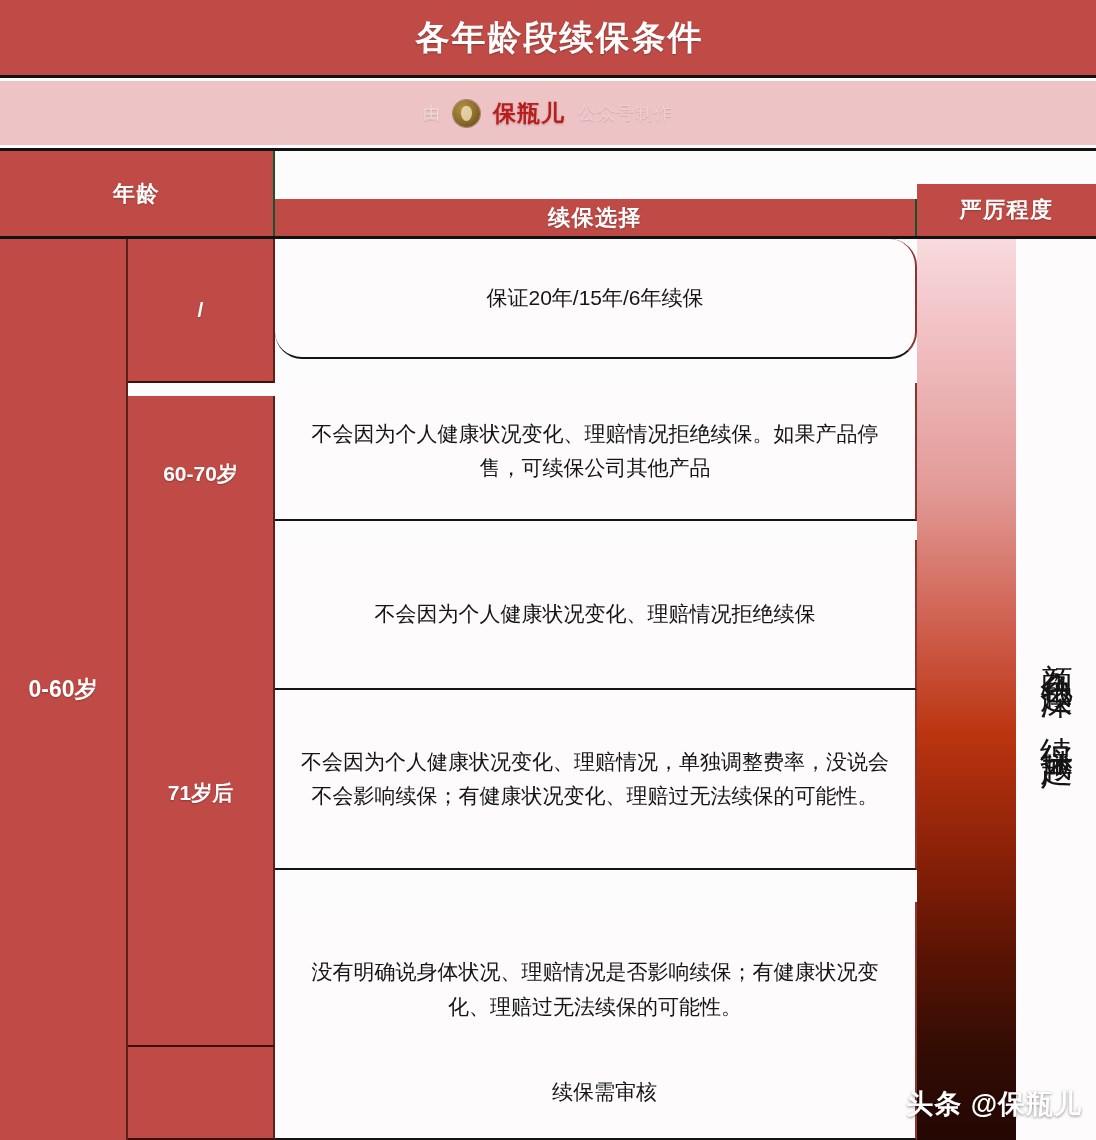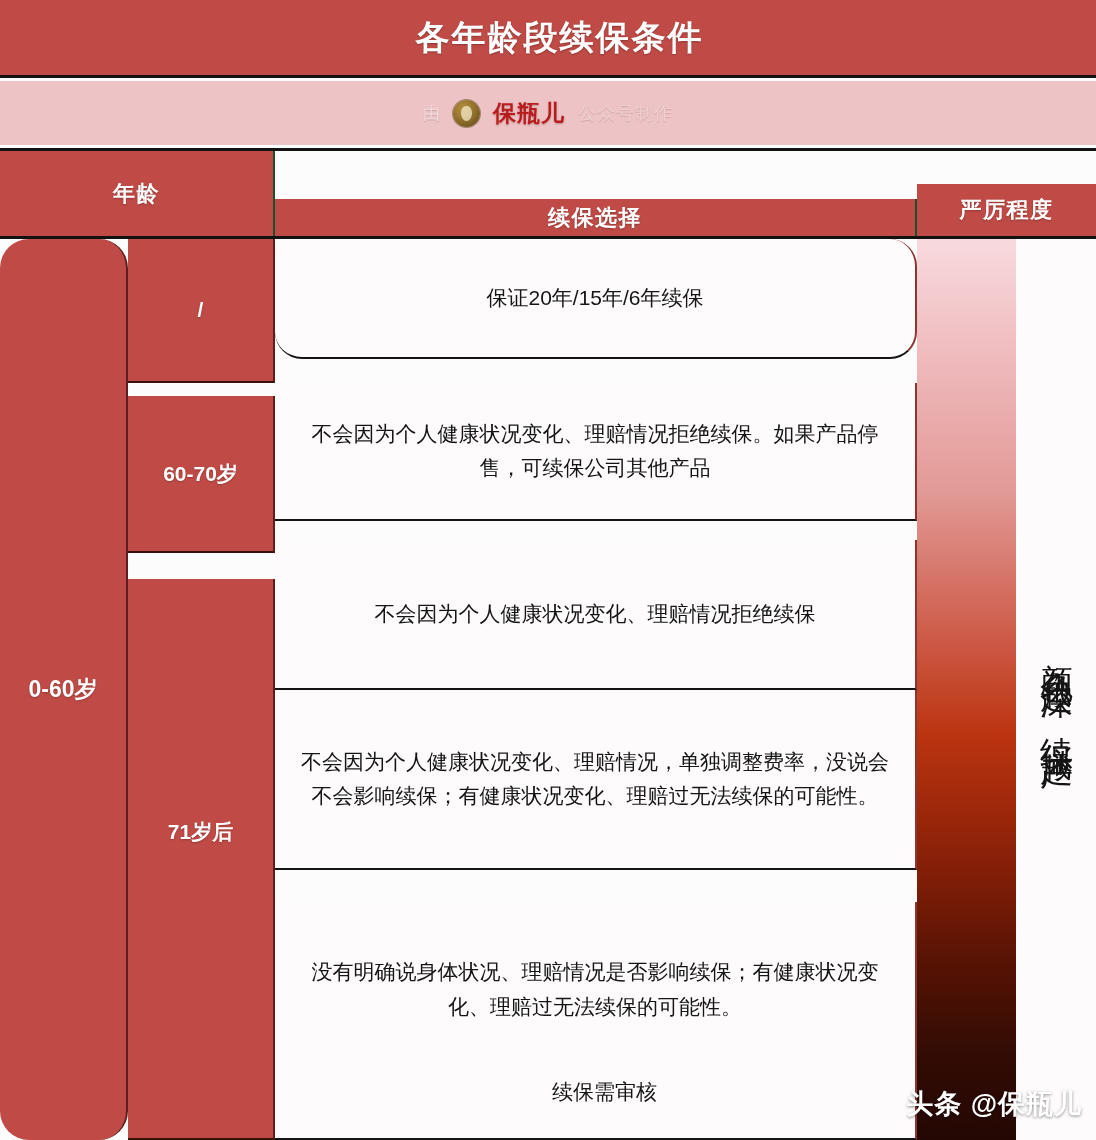--- a/index.html
+++ b/index.html
@@ -148,21 +148,20 @@
     color: #ffffff;
     font-size: 23px;
     font-weight: bold;
     display: flex;
     align-items: center;
     justify-content: center;
     box-sizing: border-box;
     border-right: 2px solid #5d1f1c;
     text-shadow: 0 1px 2px rgba(0,0,0,0.25);
     text-align: center;
-    border-radius: 29px;
   }
 
   
   .col-subage {
     position: absolute;
     left: 128px;
     top: 0;
     width: 147px;
     height: 901px;
     box-sizing: border-box;
@@ -291,21 +290,21 @@
     <div class="head-cell head-sev">严厉程度</div>
   </div>
 
   <div class="body-grid">
 
     <div class="col-agespan">0-60岁</div>
 
     <div class="col-subage" id="subage-col">
         <div class="subage-cell" style="top: 0px; height: 144px;">/</div>
         <div class="subage-cell" style="top: 144px; height: 157px; margin-top: 13px;">60-70岁</div>
-        <div class="subage-cell" style="top: 301px; height: 507px; margin-top: 39px;">71岁后</div>
+        <div class="subage-cell" style="top: 301px; height: 507px;">71岁后</div>
         <div class="subage-cell" style="top: 808px; height: 93px;"></div>
       </div>
 
     <div class="col-choice" id="choice-col">
         <div class="choice-cell" style="top: 0px; height: 120px; border-radius: 27px;">保证20年/15年/6年续保</div>
         <div class="choice-cell" style="top: 144px; height: 138px;">不会因为个人健康状况变化、理赔情况拒绝续保。如果产品停售，可续保公司其他产品</div>
         <div class="choice-cell" style="top: 301px; height: 150px;">不会因为个人健康状况变化、理赔情况拒绝续保</div>
         <div class="choice-cell" style="top: 451px; height: 180px;">不会因为个人健康状况变化、理赔情况，单独调整费率，没说会不会影响续保；有健康状况变化、理赔过无法续保的可能性。</div>
         <div class="choice-cell" style="top: 631px; height: 177px; margin-top: 32px;">没有明确说身体状况、理赔情况是否影响续保；有健康状况变化、理赔过无法续保的可能性。</div>
         <div class="choice-cell" style="top: 808px; height: 93px; padding-left: 37px;">续保需审核</div>

